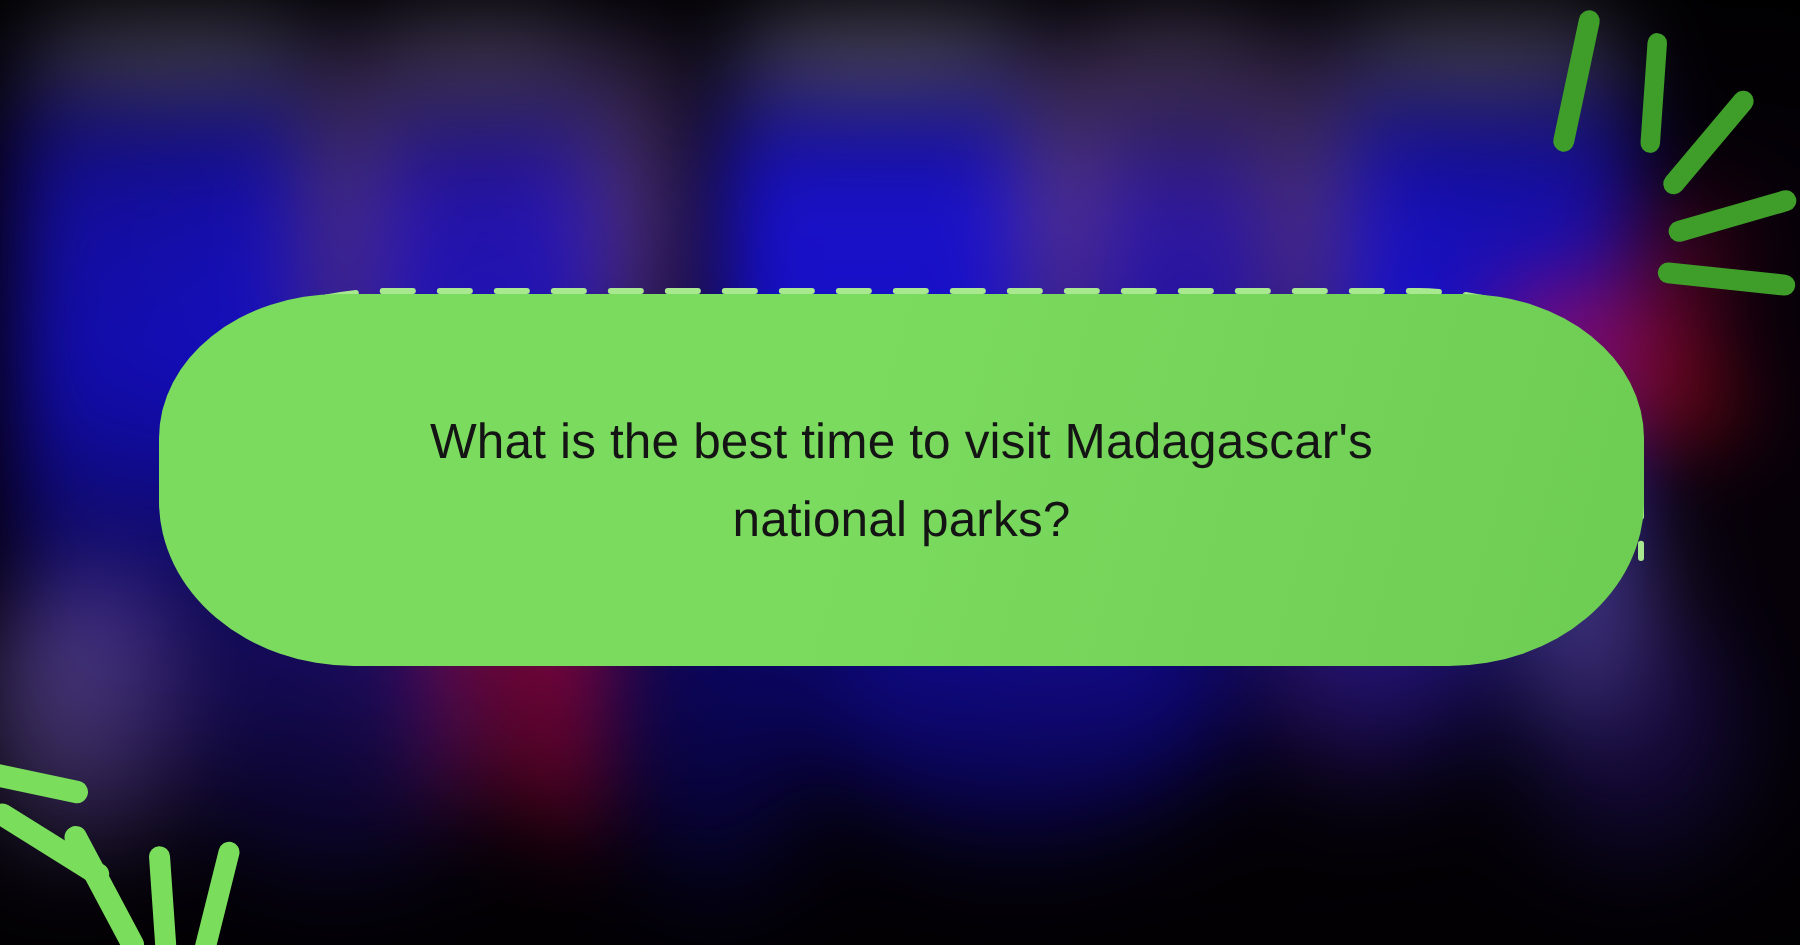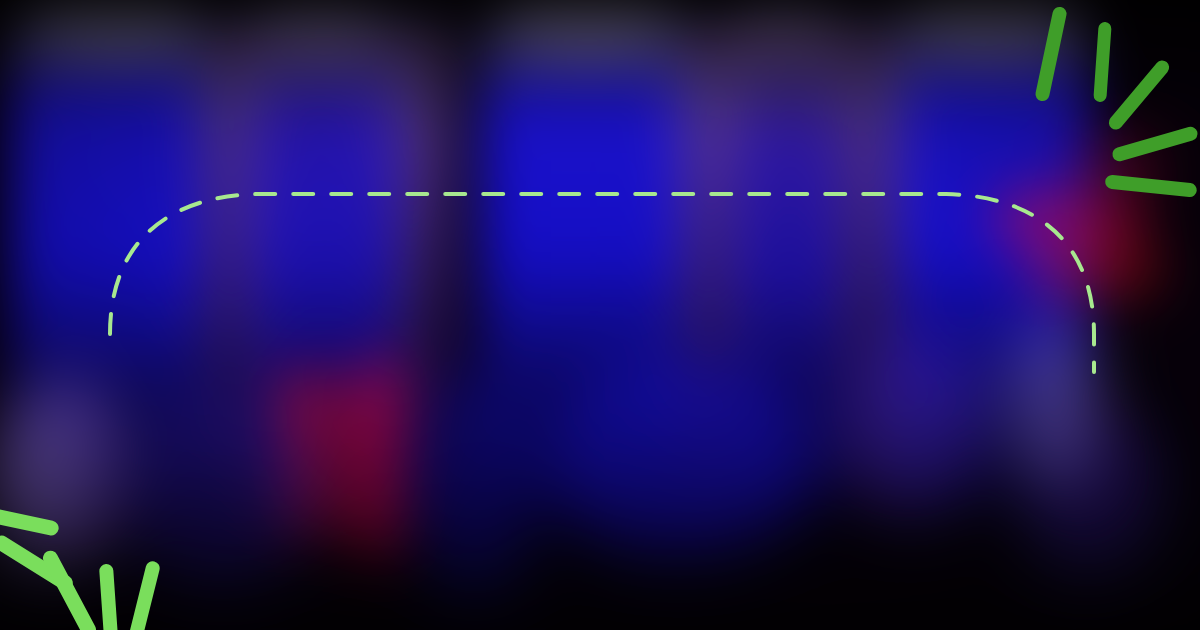--- a/index.html
+++ b/index.html
@@ -249,20 +249,26 @@
   <div class="dash-outline">
     <svg width="988" height="264" viewBox="0 0 988 264" fill="none">
       <path id="outline-path" d="M 2 152
                C 2 60, 60 14, 150 12
                L 838 12
                C 928 14, 986 60, 986 152
                L 986 190" stroke="#a8e88f" stroke-width="4" stroke-linecap="round" stroke-dasharray="20 18" fill="none"></path>
     </svg>
   </div>
 
+  <div class="blob" style="background: linear-gradient(105deg, rgb(123, 219, 95) 0%, rgb(123, 219, 95) 46%, rgb(109, 204, 82) 100%);">
+    <div class="blob-text" style="color: rgb(20, 20, 20);">
+      <div>What is the best time to visit Madagascar's</div>
+      <div>national parks?</div>
+    </div>
+  </div>
 
   <div class="burst burst-tr">
       <div class="ray" style="left: 34px; top: 6px; width: 14px; height: 96px; background: rgb(63, 158, 41); transform: rotate(12deg);"></div>
       <div class="ray" style="left: 86px; top: 22px; width: 13px; height: 80px; background: rgb(63, 158, 41); transform: rotate(4deg);"></div>
       <div class="ray" style="left: 122px; top: 52px; width: 14px; height: 86px; background: rgb(63, 158, 41); transform: rotate(40deg);"></div>
       <div class="ray" style="left: 138px; top: 100px; width: 14px; height: 88px; background: rgb(63, 158, 41); transform: rotate(74deg);"></div>
       <div class="ray" style="left: 134px; top: 140px; width: 14px; height: 92px; background: rgb(63, 158, 41); transform: rotate(96deg);"></div>
     </div>
   <div class="burst burst-bl">
       <div class="ray" style="left: 6px; top: 14px; width: 15px; height: 92px; background: rgb(122, 222, 92); transform: rotate(102deg);"></div>

